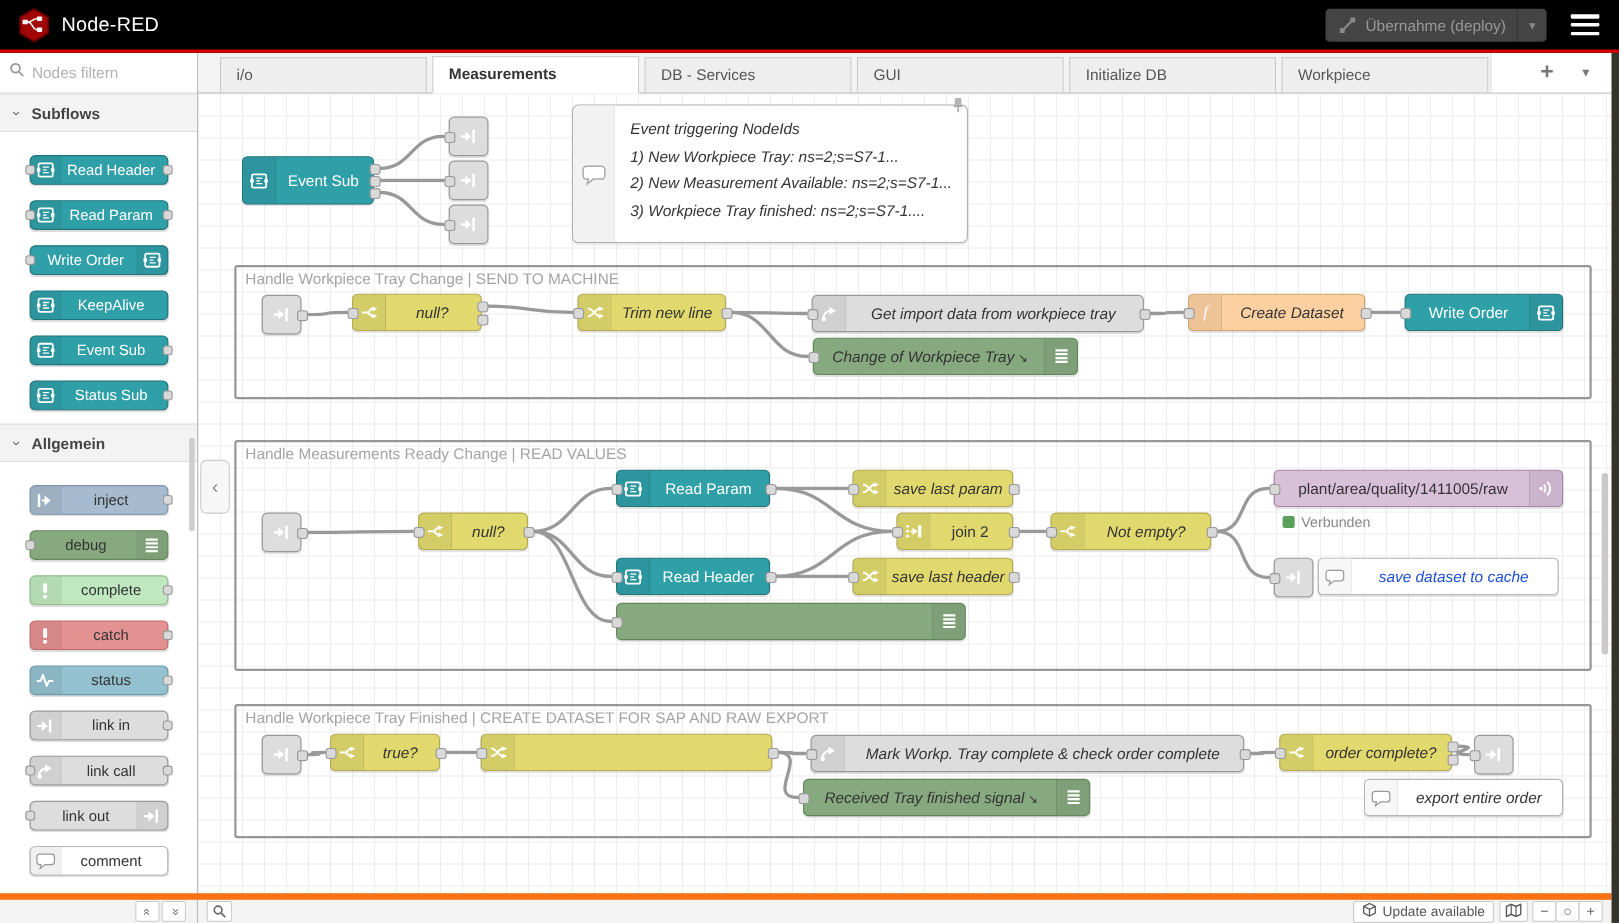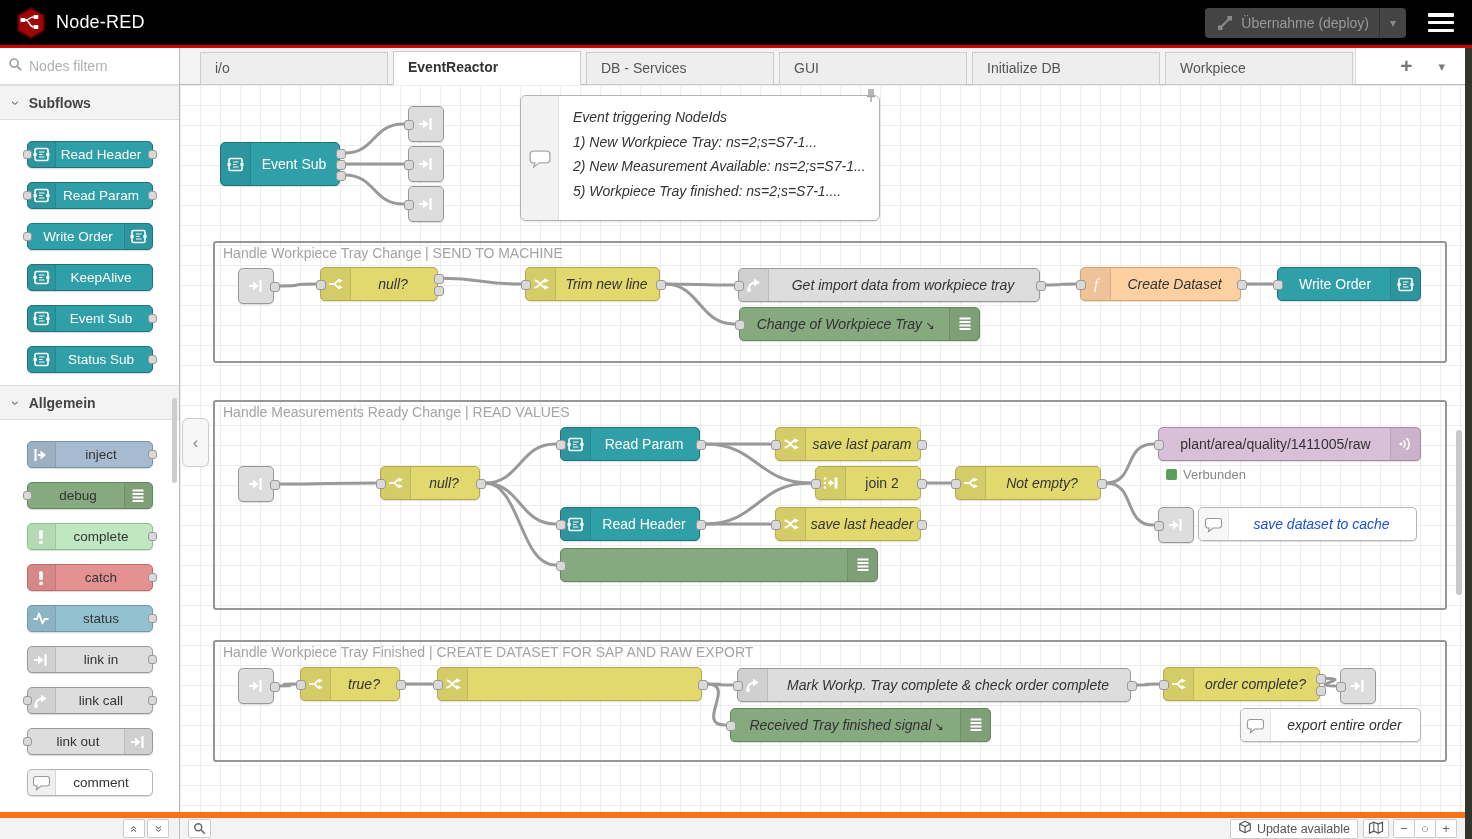--- a/index.html
+++ b/index.html
@@ -334,21 +334,21 @@
             <span class="p-label" style="left: 28px; right: 5px;">comment</span>
           </div>
         </div>
       </div>
     <div class="palette-scroll-thumb"></div>
   </div>
 
   <div class="tabbar">
     <div class="tabbar-tabs">
         <div class="tab">i/o</div>
-        <div class="tab active">EventReactor</div>
+        <div class="tab active">Measurements</div>
         <div class="tab">DB - Services</div>
         <div class="tab">GUI</div>
         <div class="tab">Initialize DB</div>
         <div class="tab">Workpiece</div>
       </div>
     <div class="tab-actions">
       <span class="tab-add">+</span>
       <span class="tab-menu">▾</span>
     </div>
   </div>
@@ -751,21 +751,21 @@
     <div class="comment-box" style="left: 340px; top: 10px; width: 360px; height: 126px;">
       <div class="cb-strip">
         <svg width="24" height="21" viewBox="0 0 19 17">
             <path d="M4 2.5h11a2.5 2.5 0 0 1 2.5 2.5v4.5a2.5 2.5 0 0 1-2.5 2.5H9l-4.5 3.5.8-3.5H4a2.5 2.5 0 0 1-2.5-2.5V5A2.5 2.5 0 0 1 4 2.5z" fill="#fff" stroke="#aaa" stroke-width="1.1"></path>
           </svg>
       </div>
       <div class="cb-lines">
           <div>Event triggering NodeIds</div>
           <div>1) New Workpiece Tray: ns=2;s=S7-1...</div>
           <div>2) New Measurement Available: ns=2;s=S7-1...</div>
-          <div>5) Workpiece Tray finished: ns=2;s=S7-1....</div>
+          <div>3) Workpiece Tray finished: ns=2;s=S7-1....</div>
         </div>
       <div class="cb-pin">
         <svg width="12" height="15" viewBox="0 0 12 15">
             <rect x="3" y="1" width="6" height="7" rx="1" fill="#b5b5b5"></rect>
             <path d="M2 8.5h8" stroke="#a5a5a5" stroke-width="1.5"></path>
             <path d="M6 9v5" stroke="#b5b5b5" stroke-width="1.8"></path>
           </svg>
       </div>
     </div>
 

